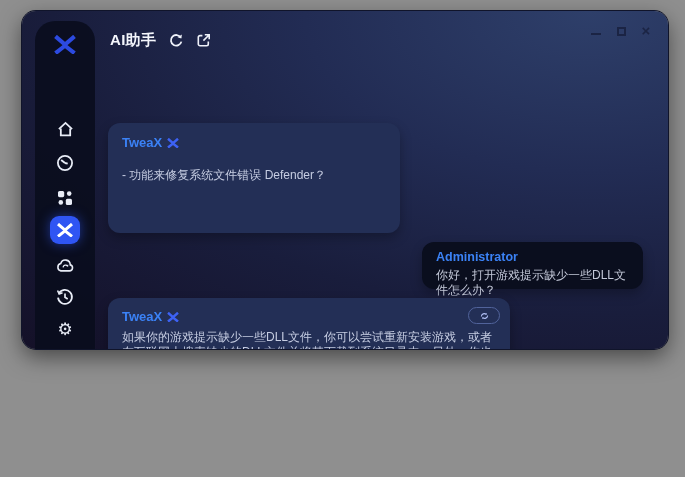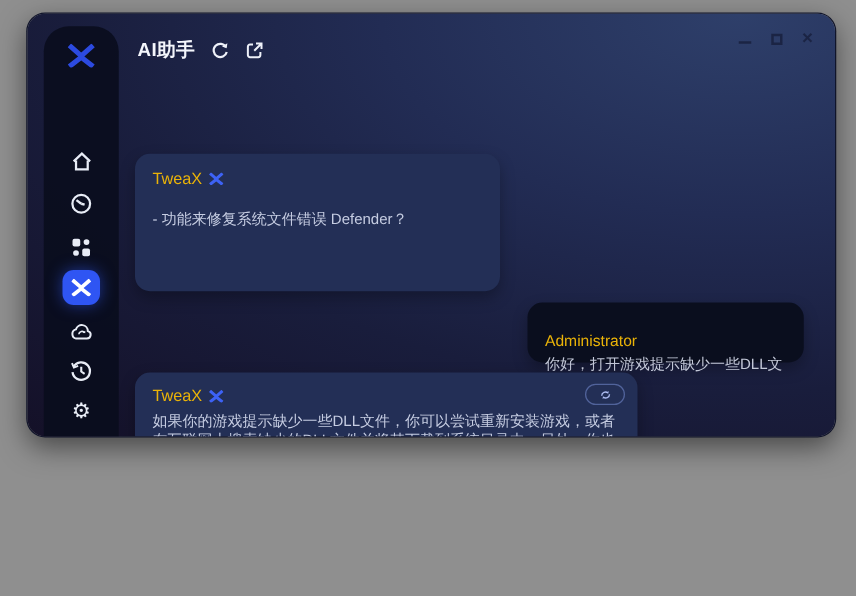--- a/index.html
+++ b/index.html
@@ -43,23 +43,23 @@
     display:flex; align-items:center; justify-content:center; cursor:pointer;
     box-shadow:0 0 10px rgba(242,180,62,.25); }
   .ring::before { content:""; position:absolute; inset:4px; border-radius:50%; background:#0c1126; }
   .ring-label { position:relative; color:#f2b43e; font-size:11px; font-weight:bold; letter-spacing:.3px; }
   
   .bubble { position:absolute; border-radius:12px; font-size:12px; line-height:15px;
     color:#c6cde2; box-shadow:0 5px 12px rgba(0,0,0,.28); }
   .bubble-bot { background:#232f56; }
   .bubble-user { background:#0a0e1e; color:#c3c8d8; }
   .msg-head { display:flex; align-items:center; gap:5px; margin-bottom:6px; }
-  .msg-author { color:#eab308; font-size:13px; font-weight:normal; }
+  .msg-author { color:#3b82f6; font-size:13px; font-weight:bold; }
   .b1 { left:86px; top:112px; width:292px; height:110px; padding:12px 14px; }
-  .b2 { right:25px; top:231px; width:221px; height:47px; padding:24px 14px; }
+  .b2 { right:25px; top:231px; width:221px; height:47px; padding:8px 14px; }
   .b2 .msg-author { font-size:12.5px; }
   .b2 .msg-head { margin-bottom:3px; }
   .b3 { left:86px; top:287px; width:402px; height:96px; padding:11px 14px; }
   .blank-line { height:12px; }
   .regen-btn { position:absolute; right:10px; top:9px; width:32px; height:17px; border-radius:10px;
     border:1px solid #51639b; display:flex; align-items:center; justify-content:center; cursor:pointer; }
   
   .tabs { position:absolute; left:86px; top:392px; display:flex; background:#0a0e1e;
     border-radius:10px; height:17px; overflow:hidden; }
   .tab { width:77px; text-align:center; font-size:11px; line-height:17px; color:#cdd3e4; cursor:pointer; }

